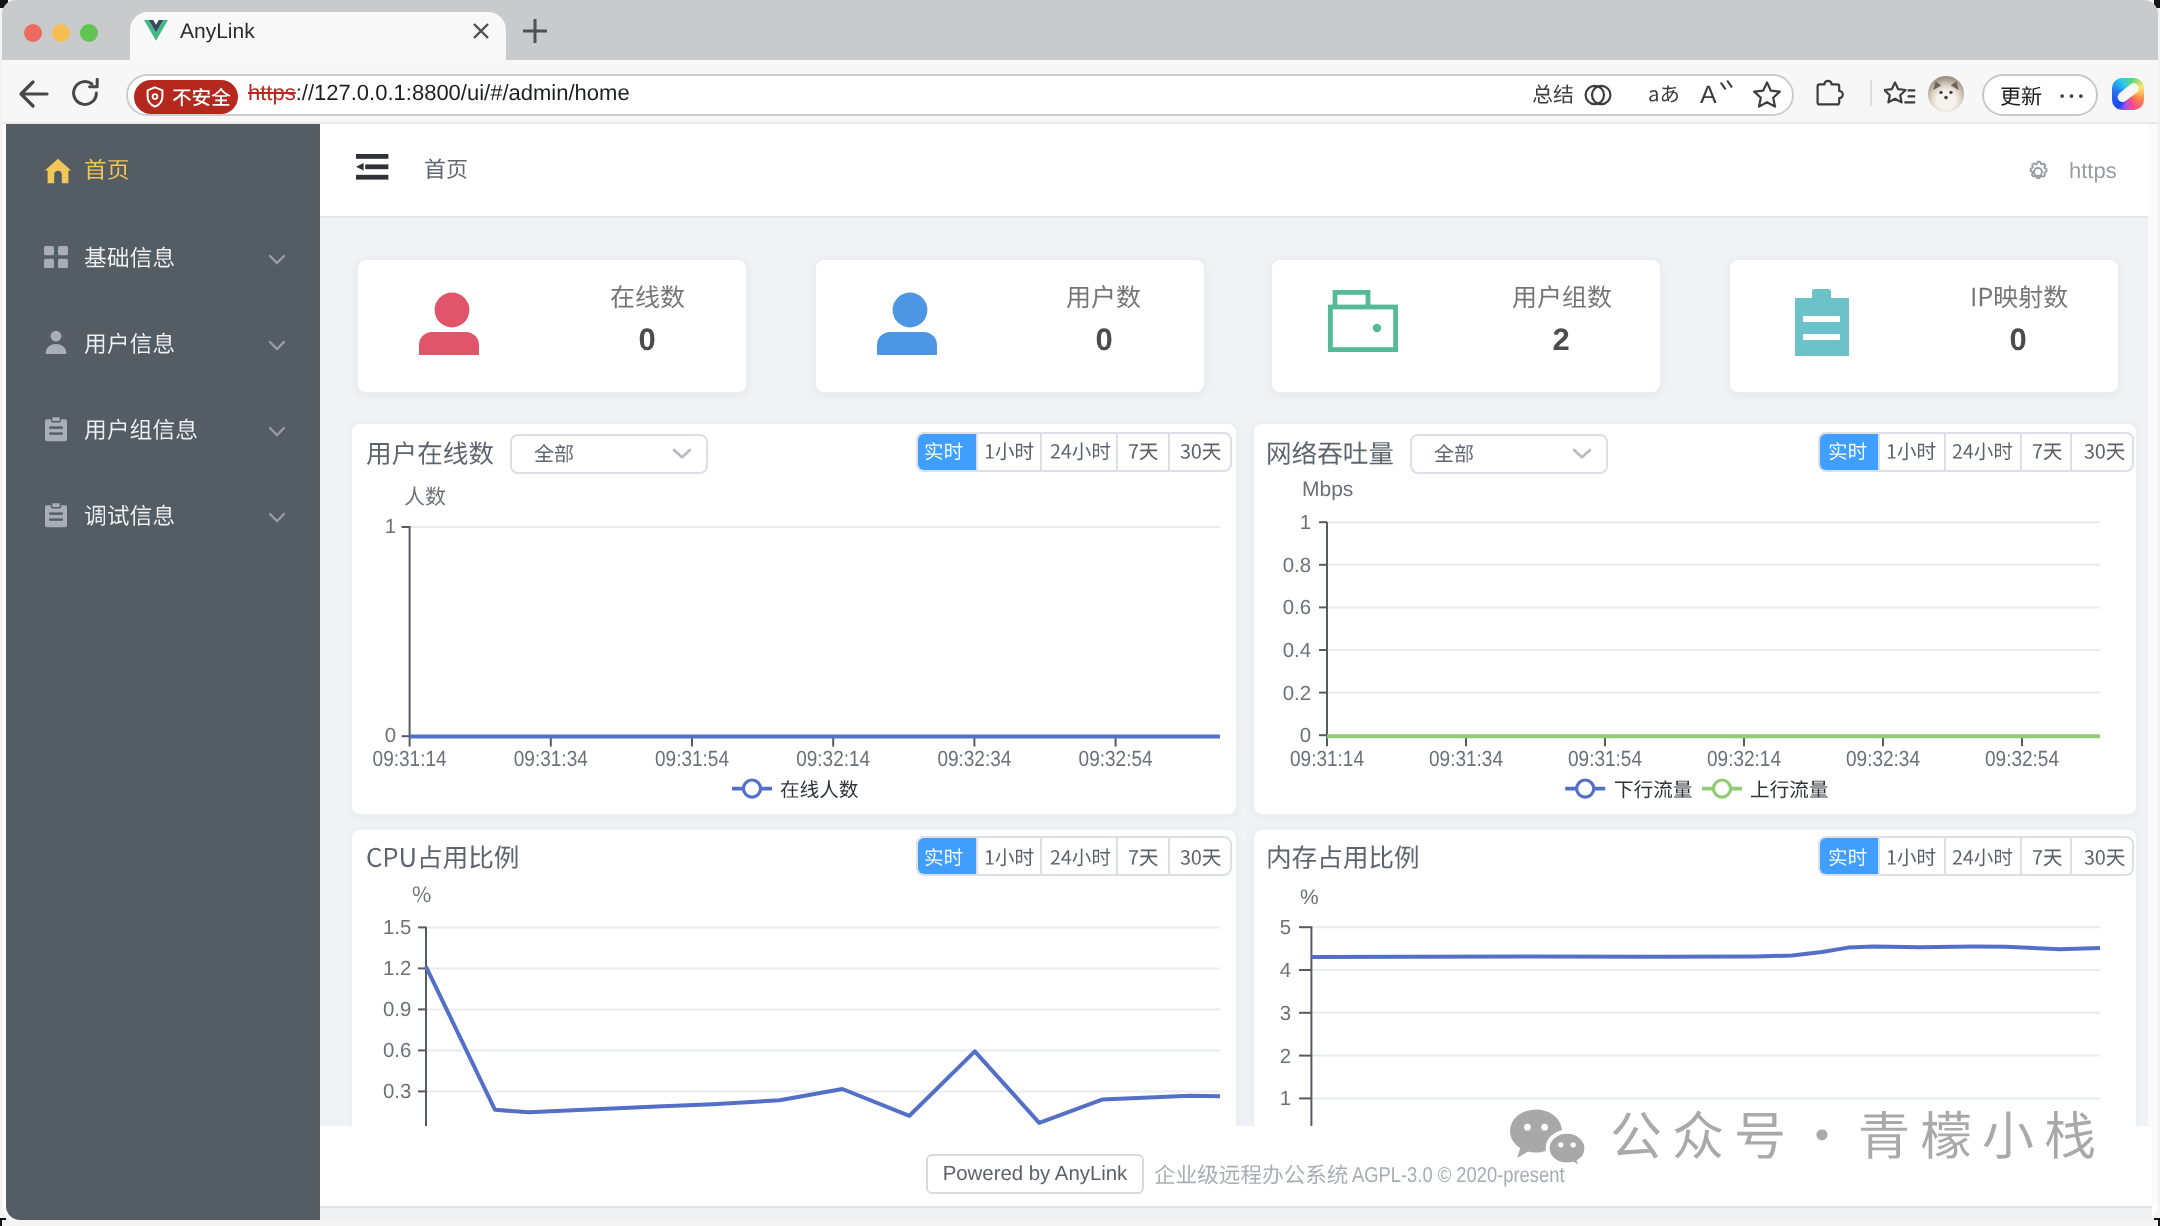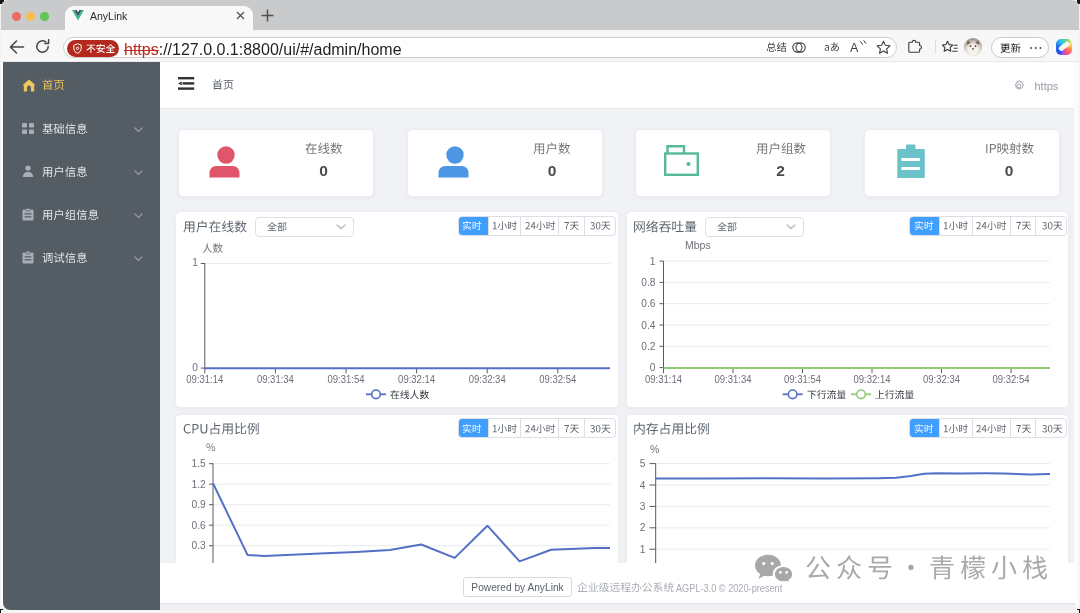--- a/index.html
+++ b/index.html
@@ -42,21 +42,21 @@
 <div class="ab" style="left:67px;top:39.5px;width:52px;height:17.5px;background:#b4281e;border-radius:9px"></div>
 <svg class="ab" style="left:73px;top:43px" width="9" height="11" viewBox="0 0 9 11">
 <path d="M4.5 0.7 L8.2 2.2 V5.2 C8.2 7.8 6.6 9.4 4.5 10.3 C2.4 9.4 0.8 7.8 0.8 5.2 V2.2 Z" stroke="#fff" stroke-width="1.0" fill="none"></path>
 <circle cx="4.5" cy="5.3" r="1.2" stroke="#fff" stroke-width="0.9" fill="none"></circle>
     </svg>
 <svg style="position:absolute;left:85.5px;top:41.6px;overflow:visible" width="31" height="13">
       <g transform="translate(0,10.3)">
         <path d="M0.7 -7.6L9.1 -7.6L9.1 -6.7L0.7 -6.7ZM5.4 -4.6L6.1 -5.2Q6.6 -4.9 7.0 -4.5Q7.5 -4.2 7.9 -3.8Q8.4 -3.5 8.8 -3.1Q9.2 -2.8 9.5 -2.5L8.7 -1.8Q8.4 -2.1 8.1 -2.4Q7.7 -2.8 7.2 -3.2Q6.8 -3.5 6.3 -3.9Q5.9 -4.3 5.4 -4.6ZM5.2 -7.3L6.2 -6.9Q5.6 -5.9 4.8 -4.9Q4.1 -3.9 3.1 -3.1Q2.1 -2.3 1.0 -1.7Q1.0 -1.8 0.8 -2.0Q0.7 -2.1 0.6 -2.3Q0.5 -2.4 0.4 -2.5Q1.2 -2.9 1.9 -3.5Q2.6 -4.0 3.2 -4.6Q3.9 -5.2 4.3 -5.9Q4.8 -6.6 5.2 -7.3ZM4.4 -5.1L5.4 -6.1L5.4 -6.1L5.4 0.8L4.4 0.8ZM10.6 -7.2L18.8 -7.2L18.8 -5.1L17.8 -5.1L17.8 -6.3L11.6 -6.3L11.6 -5.1L10.6 -5.1ZM16.2 -4.0L17.2 -3.8Q16.7 -2.4 15.9 -1.5Q15.0 -0.6 13.8 -0.1Q12.6 0.5 11.1 0.8Q11.0 0.7 10.9 0.5Q10.8 0.4 10.7 0.2Q10.6 0.1 10.5 -0.0Q12.0 -0.3 13.2 -0.8Q14.3 -1.2 15.1 -2.0Q15.9 -2.8 16.2 -4.0ZM10.4 -4.4L19.0 -4.4L19.0 -3.6L10.4 -3.6ZM13.7 -8.1L14.7 -8.3Q14.9 -8.0 15.1 -7.6Q15.3 -7.2 15.4 -7.0L14.3 -6.7Q14.3 -7.0 14.1 -7.4Q13.9 -7.8 13.7 -8.1ZM11.6 -2.1L12.3 -2.8Q13.1 -2.5 14.0 -2.2Q14.9 -1.9 15.8 -1.5Q16.7 -1.1 17.5 -0.7Q18.3 -0.4 18.9 0.0L18.1 0.8Q17.6 0.5 16.8 0.1Q16.1 -0.3 15.2 -0.7Q14.3 -1.1 13.4 -1.5Q12.4 -1.9 11.6 -2.1ZM11.6 -2.1Q11.9 -2.5 12.2 -3.0Q12.5 -3.4 12.8 -3.9Q13.1 -4.5 13.4 -5.0Q13.6 -5.5 13.8 -6.0L14.9 -5.8Q14.7 -5.3 14.4 -4.8Q14.1 -4.3 13.8 -3.8Q13.6 -3.3 13.3 -2.8Q13.0 -2.4 12.7 -2.1ZM21.6 -2.5L27.5 -2.5L27.5 -1.7L21.6 -1.7ZM21.5 -4.7L27.5 -4.7L27.5 -3.9L21.5 -3.9ZM20.3 -0.3L28.7 -0.3L28.7 0.6L20.3 0.6ZM24.0 -4.3L25.0 -4.3L25.0 0.2L24.0 0.2ZM24.4 -8.4L25.2 -8.0Q24.6 -7.1 23.9 -6.4Q23.1 -5.6 22.2 -5.0Q21.4 -4.4 20.5 -3.9Q20.3 -4.1 20.2 -4.3Q20.0 -4.5 19.8 -4.7Q20.7 -5.1 21.6 -5.6Q22.4 -6.2 23.2 -6.9Q23.9 -7.6 24.4 -8.4ZM24.8 -8.0Q25.7 -6.9 26.8 -6.1Q27.9 -5.3 29.2 -4.7Q29.0 -4.5 28.9 -4.3Q28.7 -4.1 28.6 -3.9Q27.7 -4.4 26.9 -4.9Q26.1 -5.5 25.4 -6.1Q24.7 -6.8 24.0 -7.7Z" fill="#ffffff"></path>
       </g>
     </svg>
-<div class="ab" style="left:124px;top:40.6px;font-size:16px;letter-spacing:0px;color:#1e1f21"><span style="color:#bb271d;text-decoration:line-through">https</span>://127.0.0.1:8800/ui/#/admin/home</div>
+<div class="ab" style="left:124px;top:40.6px;font-size:11px;letter-spacing:0px;color:#1e1f21"><span style="color:#bb271d;text-decoration:line-through">https</span>://127.0.0.1:8800/ui/#/admin/home</div>
 <svg style="position:absolute;left:766.0px;top:40.3px;overflow:visible" width="23" height="14">
       <g transform="translate(0,11.0)">
         <path d="M8.0 -2.2L8.6 -2.6Q8.9 -2.2 9.2 -1.8Q9.5 -1.4 9.7 -1.0Q10.0 -0.6 10.1 -0.3L9.4 0.1Q9.3 -0.2 9.1 -0.6Q8.9 -1.0 8.6 -1.5Q8.3 -1.9 8.0 -2.2ZM4.3 -2.8L4.9 -3.3Q5.2 -3.0 5.6 -2.7Q6.0 -2.4 6.3 -2.1Q6.6 -1.8 6.8 -1.6L6.2 -1.1Q6.0 -1.4 5.7 -1.7Q5.4 -2.0 5.0 -2.3Q4.7 -2.6 4.3 -2.8ZM3.0 -2.5L3.8 -2.5L3.8 -0.4Q3.8 -0.1 3.9 -0.1Q4.1 0.0 4.6 0.0Q4.7 0.0 4.9 0.0Q5.1 0.0 5.4 0.0Q5.7 0.0 5.9 0.0Q6.2 0.0 6.5 0.0Q6.7 0.0 6.8 0.0Q7.1 0.0 7.2 -0.1Q7.4 -0.1 7.4 -0.4Q7.5 -0.6 7.5 -1.1Q7.6 -1.0 7.7 -0.9Q7.8 -0.9 8.0 -0.8Q8.1 -0.8 8.2 -0.8Q8.2 -0.2 8.0 0.2Q7.9 0.5 7.6 0.6Q7.4 0.7 6.9 0.7Q6.8 0.7 6.6 0.7Q6.3 0.7 6.0 0.7Q5.7 0.7 5.4 0.7Q5.1 0.7 4.8 0.7Q4.6 0.7 4.5 0.7Q3.9 0.7 3.6 0.6Q3.2 0.5 3.1 0.3Q3.0 0.1 3.0 -0.4ZM1.4 -2.4L2.2 -2.2Q2.0 -1.6 1.8 -0.9Q1.5 -0.2 1.2 0.3L0.5 -0.1Q0.7 -0.4 0.9 -0.7Q1.1 -1.1 1.2 -1.5Q1.3 -2.0 1.4 -2.4ZM2.7 -8.5L3.4 -8.8Q3.7 -8.4 4.0 -7.9Q4.4 -7.4 4.5 -7.0L3.8 -6.6Q3.7 -6.9 3.5 -7.2Q3.4 -7.5 3.1 -7.9Q2.9 -8.2 2.7 -8.5ZM7.2 -8.8L8.0 -8.5Q7.6 -7.9 7.3 -7.3Q6.9 -6.6 6.5 -6.2L5.9 -6.5Q6.1 -6.8 6.4 -7.2Q6.6 -7.6 6.8 -8.0Q7.0 -8.5 7.2 -8.8ZM2.8 -6.0L2.8 -4.1L7.7 -4.1L7.7 -6.0ZM2.0 -6.7L8.6 -6.7L8.6 -3.3L2.0 -3.3ZM11.2 -1.9Q11.2 -2.0 11.1 -2.2Q11.0 -2.3 11.0 -2.4Q11.0 -2.6 10.9 -2.7Q11.1 -2.7 11.3 -2.9Q11.5 -3.1 11.7 -3.4Q11.9 -3.5 12.1 -3.8Q12.4 -4.2 12.7 -4.6Q13.1 -5.1 13.4 -5.6Q13.7 -6.1 14.0 -6.6L14.7 -6.2Q14.1 -5.1 13.3 -4.1Q12.5 -3.1 11.7 -2.4L11.7 -2.3Q11.7 -2.3 11.6 -2.3Q11.6 -2.3 11.4 -2.2Q11.3 -2.1 11.2 -2.1Q11.2 -2.0 11.2 -1.9ZM11.2 -1.9L11.1 -2.6L11.5 -2.9L14.7 -3.4Q14.7 -3.2 14.7 -3.0Q14.7 -2.8 14.7 -2.7Q13.6 -2.5 13.0 -2.4Q12.3 -2.2 11.9 -2.2Q11.6 -2.1 11.4 -2.0Q11.3 -2.0 11.2 -1.9ZM11.1 -4.5Q11.1 -4.6 11.0 -4.7Q11.0 -4.9 10.9 -5.0Q10.9 -5.2 10.8 -5.3Q11.0 -5.3 11.1 -5.5Q11.3 -5.6 11.4 -5.9Q11.5 -6.0 11.7 -6.3Q11.8 -6.6 12.1 -7.0Q12.3 -7.4 12.5 -7.8Q12.7 -8.3 12.8 -8.8L13.6 -8.4Q13.4 -7.8 13.0 -7.2Q12.7 -6.5 12.3 -6.0Q12.0 -5.4 11.6 -4.9L11.6 -4.9Q11.6 -4.9 11.5 -4.9Q11.5 -4.8 11.4 -4.8Q11.2 -4.7 11.2 -4.6Q11.1 -4.5 11.1 -4.5ZM11.1 -4.5L11.1 -5.1L11.5 -5.3L13.7 -5.5Q13.7 -5.4 13.6 -5.2Q13.6 -5.0 13.6 -4.9Q12.9 -4.8 12.4 -4.7Q11.9 -4.7 11.7 -4.6Q11.4 -4.6 11.3 -4.5Q11.2 -4.5 11.1 -4.5ZM10.9 -0.6Q11.4 -0.6 12.0 -0.8Q12.6 -0.9 13.3 -1.0Q14.0 -1.2 14.7 -1.3L14.8 -0.6Q13.8 -0.3 12.8 -0.1Q11.8 0.1 11.0 0.3ZM14.8 -7.4L20.4 -7.4L20.4 -6.7L14.8 -6.7ZM15.0 -5.0L20.2 -5.0L20.2 -4.3L15.0 -4.3ZM15.8 -0.3L19.6 -0.3L19.6 0.4L15.8 0.4ZM17.2 -8.8L18.0 -8.8L18.0 -4.6L17.2 -4.6ZM15.3 -3.2L20.0 -3.2L20.0 0.8L19.2 0.8L19.2 -2.5L16.1 -2.5L16.1 0.8L15.3 0.8Z" fill="#3c3c3c"></path>
       </g>
     </svg>
 <svg class="ab" style="left:792px;top:41px" width="14" height="13" viewBox="0 0 14 13">
 <circle cx="5.4" cy="6.5" r="4.6" stroke="#3c3c3c" stroke-width="1.1" fill="none"></circle>
 <circle cx="8.6" cy="6.5" r="4.6" stroke="#3c3c3c" stroke-width="1.1" fill="none"></circle>
     </svg>
 <svg style="position:absolute;left:824.0px;top:40.3px;overflow:visible" width="18" height="13">
@@ -462,21 +462,21 @@
       <text x="107.0" y="172.2" font-size="11" fill="#6e7079" text-anchor="middle" font-family="Liberation Sans,sans-serif" font-weight="normal" textLength="37" lengthAdjust="spacingAndGlyphs">09:31:34</text>
       <text x="176.5" y="172.2" font-size="11" fill="#6e7079" text-anchor="middle" font-family="Liberation Sans,sans-serif" font-weight="normal" textLength="37" lengthAdjust="spacingAndGlyphs">09:31:54</text>
       <text x="246.0" y="172.2" font-size="11" fill="#6e7079" text-anchor="middle" font-family="Liberation Sans,sans-serif" font-weight="normal" textLength="37" lengthAdjust="spacingAndGlyphs">09:32:14</text>
       <text x="315.5" y="172.2" font-size="11" fill="#6e7079" text-anchor="middle" font-family="Liberation Sans,sans-serif" font-weight="normal" textLength="37" lengthAdjust="spacingAndGlyphs">09:32:34</text>
       <text x="385.0" y="172.2" font-size="11" fill="#6e7079" text-anchor="middle" font-family="Liberation Sans,sans-serif" font-weight="normal" textLength="37" lengthAdjust="spacingAndGlyphs">09:32:54</text>
       <line x1="156.6" y1="183.3" x2="176.6" y2="183.3" stroke="#5470c6" stroke-width="1.8"></line>
       <circle cx="166.6" cy="183.3" r="4.3" fill="#fff" stroke="#5470c6" stroke-width="1.6"></circle>
       <line x1="225" y1="183.3" x2="245" y2="183.3" stroke="#91cc75" stroke-width="1.8"></line>
       <circle cx="235" cy="183.3" r="4.3" fill="#fff" stroke="#91cc75" stroke-width="1.6"></circle>
     </svg>
-<div class="ab" style="left:685px;top:239px;font-size:10.5px;color:#6e7079">Mbps</div>
+<div class="ab" style="left:651px;top:239px;font-size:10.5px;color:#6e7079">Mbps</div>
 <svg style="position:absolute;left:806.6px;top:388.2px;overflow:visible" width="41" height="13">
       <g transform="translate(0,10.3)">
         <path d="M0.5 -7.5L9.3 -7.5L9.3 -6.8L0.5 -6.8ZM4.3 -6.9L5.1 -6.9L5.1 0.8L4.3 0.8ZM4.7 -4.6L5.2 -5.2Q5.7 -5.0 6.2 -4.7Q6.7 -4.4 7.1 -4.2Q7.6 -3.9 8.0 -3.6Q8.4 -3.3 8.7 -3.1L8.2 -2.5Q7.9 -2.7 7.5 -3.0Q7.1 -3.2 6.6 -3.5Q6.2 -3.8 5.7 -4.1Q5.2 -4.4 4.7 -4.6ZM14.1 -7.6L18.9 -7.6L18.9 -6.9L14.1 -6.9ZM16.9 -4.7L17.7 -4.7L17.7 -0.2Q17.7 0.2 17.6 0.4Q17.5 0.5 17.2 0.6Q17.0 0.7 16.5 0.7Q16.1 0.8 15.4 0.8Q15.4 0.6 15.3 0.4Q15.2 0.2 15.1 0.0Q15.5 0.0 15.8 0.0Q16.1 0.1 16.4 0.1Q16.6 0.0 16.7 0.0Q16.8 0.0 16.9 -0.0Q16.9 -0.0 16.9 -0.2ZM13.6 -4.9L19.2 -4.9L19.2 -4.2L13.6 -4.2ZM11.7 -4.2L12.3 -4.8L12.4 -4.8L12.4 0.8L11.7 0.8ZM12.8 -6.1L13.5 -5.9Q13.1 -5.3 12.6 -4.6Q12.2 -4.0 11.6 -3.5Q11.1 -3.0 10.6 -2.5Q10.5 -2.6 10.4 -2.7Q10.3 -2.9 10.2 -3.0Q10.1 -3.1 10.0 -3.2Q10.6 -3.5 11.1 -4.0Q11.6 -4.5 12.0 -5.0Q12.5 -5.6 12.8 -6.1ZM12.4 -8.2L13.1 -7.9Q12.8 -7.5 12.4 -7.1Q11.9 -6.6 11.5 -6.2Q11.0 -5.8 10.6 -5.5Q10.5 -5.6 10.5 -5.7Q10.4 -5.8 10.3 -5.9Q10.2 -6.0 10.1 -6.1Q10.6 -6.4 11.0 -6.7Q11.4 -7.1 11.8 -7.5Q12.2 -7.9 12.4 -8.2ZM22.7 -7.0L28.9 -7.0L28.9 -6.3L22.7 -6.3ZM25.3 -3.5L25.9 -3.5L25.9 0.4L25.3 0.4ZM23.5 -3.5L24.2 -3.5L24.2 -2.5Q24.2 -2.1 24.1 -1.7Q24.1 -1.3 23.9 -0.8Q23.8 -0.4 23.5 0.0Q23.2 0.4 22.7 0.8Q22.7 0.7 22.6 0.6Q22.5 0.5 22.4 0.4Q22.3 0.3 22.2 0.3Q22.8 -0.1 23.1 -0.6Q23.4 -1.1 23.4 -1.6Q23.5 -2.1 23.5 -2.5ZM26.6 -5.8L27.1 -6.1Q27.5 -5.8 27.8 -5.4Q28.1 -5.0 28.4 -4.7Q28.7 -4.3 28.9 -4.0L28.3 -3.6Q28.1 -3.9 27.8 -4.3Q27.6 -4.7 27.2 -5.1Q26.9 -5.5 26.6 -5.8ZM27.0 -3.5L27.7 -3.5L27.7 -0.4Q27.7 -0.2 27.7 -0.1Q27.7 -0.1 27.7 -0.0Q27.8 0.0 27.8 0.0Q27.9 0.0 27.9 0.0Q27.9 0.0 28.0 0.0Q28.1 0.0 28.2 0.0Q28.2 0.0 28.3 0.0Q28.4 0.0 28.4 -0.0Q28.5 -0.1 28.5 -0.3Q28.5 -0.4 28.5 -0.7Q28.5 -0.9 28.5 -1.3Q28.6 -1.2 28.8 -1.1Q28.9 -1.0 29.0 -1.0Q29.0 -0.7 29.0 -0.3Q29.0 -0.0 28.9 0.1Q28.9 0.4 28.7 0.5Q28.6 0.6 28.5 0.6Q28.3 0.6 28.2 0.6Q28.1 0.6 28.0 0.6Q27.8 0.6 27.7 0.6Q27.6 0.6 27.4 0.6Q27.3 0.5 27.2 0.5Q27.1 0.3 27.0 0.2Q27.0 0.0 27.0 -0.4ZM23.0 -3.9Q23.0 -4.0 23.0 -4.1Q22.9 -4.3 22.9 -4.4Q22.9 -4.5 22.8 -4.6Q23.0 -4.6 23.2 -4.7Q23.4 -4.8 23.5 -4.9Q23.6 -5.0 23.8 -5.2Q24.0 -5.5 24.2 -5.8Q24.5 -6.0 24.7 -6.3Q24.9 -6.6 25.0 -6.8L25.8 -6.8Q25.7 -6.5 25.4 -6.2Q25.2 -5.9 24.9 -5.5Q24.6 -5.2 24.4 -4.9Q24.1 -4.6 23.9 -4.4Q23.9 -4.4 23.8 -4.3Q23.8 -4.3 23.6 -4.3Q23.5 -4.2 23.3 -4.2Q23.2 -4.1 23.1 -4.0Q23.0 -4.0 23.0 -3.9ZM23.0 -3.9L23.0 -4.4L23.5 -4.7L27.9 -5.0Q27.9 -4.8 28.0 -4.6Q28.0 -4.5 28.1 -4.4Q26.8 -4.3 25.9 -4.2Q25.1 -4.1 24.5 -4.1Q24.0 -4.1 23.7 -4.0Q23.4 -4.0 23.3 -4.0Q23.1 -3.9 23.0 -3.9ZM25.1 -8.1L25.7 -8.2Q25.9 -7.9 26.1 -7.5Q26.2 -7.1 26.3 -6.8L25.6 -6.6Q25.5 -6.9 25.4 -7.3Q25.2 -7.7 25.1 -8.1ZM20.4 -7.6L20.9 -8.1Q21.2 -7.9 21.5 -7.7Q21.8 -7.5 22.1 -7.3Q22.4 -7.1 22.5 -6.9L22.1 -6.3Q21.9 -6.5 21.6 -6.7Q21.4 -7.0 21.0 -7.2Q20.7 -7.4 20.4 -7.6ZM20.0 -4.9L20.4 -5.4Q20.7 -5.3 21.0 -5.1Q21.4 -5.0 21.7 -4.8Q22.0 -4.6 22.2 -4.4L21.8 -3.8Q21.6 -4.0 21.3 -4.2Q21.0 -4.4 20.6 -4.6Q20.3 -4.7 20.0 -4.9ZM20.2 0.2Q20.5 -0.2 20.8 -0.7Q21.2 -1.3 21.5 -1.9Q21.8 -2.5 22.1 -3.0L22.6 -2.5Q22.4 -2.0 22.1 -1.4Q21.8 -0.9 21.5 -0.3Q21.1 0.2 20.9 0.7ZM31.9 -6.5L31.9 -6.0L36.7 -6.0L36.7 -6.5ZM31.9 -7.5L31.9 -6.9L36.7 -6.9L36.7 -7.5ZM31.1 -7.9L37.5 -7.9L37.5 -5.5L31.1 -5.5ZM31.7 -2.7L31.7 -2.1L37.0 -2.1L37.0 -2.7ZM31.7 -3.7L31.7 -3.1L37.0 -3.1L37.0 -3.7ZM31.0 -4.1L37.7 -4.1L37.7 -1.7L31.0 -1.7ZM33.9 -3.9L34.6 -3.9L34.6 0.3L33.9 0.3ZM29.9 -5.1L38.7 -5.1L38.7 -4.6L29.9 -4.6ZM30.7 -1.1L38.0 -1.1L38.0 -0.6L30.7 -0.6ZM29.9 -0.0L38.8 -0.0L38.8 0.5L29.9 0.5Z" fill="#30343a"></path>
       </g>
     </svg>
 <svg style="position:absolute;left:875.0px;top:388.2px;overflow:visible" width="41" height="13">
       <g transform="translate(0,10.3)">
         <path d="M4.6 -5.1L8.6 -5.1L8.6 -4.3L4.6 -4.3ZM0.5 -0.4L9.3 -0.4L9.3 0.3L0.5 0.3ZM4.2 -8.1L5.0 -8.1L5.0 -0.0L4.2 -0.0ZM14.1 -7.6L18.9 -7.6L18.9 -6.9L14.1 -6.9ZM16.9 -4.7L17.7 -4.7L17.7 -0.2Q17.7 0.2 17.6 0.4Q17.5 0.5 17.2 0.6Q17.0 0.7 16.5 0.7Q16.1 0.8 15.4 0.8Q15.4 0.6 15.3 0.4Q15.2 0.2 15.1 0.0Q15.5 0.0 15.8 0.0Q16.1 0.1 16.4 0.1Q16.6 0.0 16.7 0.0Q16.8 0.0 16.9 -0.0Q16.9 -0.0 16.9 -0.2ZM13.6 -4.9L19.2 -4.9L19.2 -4.2L13.6 -4.2ZM11.7 -4.2L12.3 -4.8L12.4 -4.8L12.4 0.8L11.7 0.8ZM12.8 -6.1L13.5 -5.9Q13.1 -5.3 12.6 -4.6Q12.2 -4.0 11.6 -3.5Q11.1 -3.0 10.6 -2.5Q10.5 -2.6 10.4 -2.7Q10.3 -2.9 10.2 -3.0Q10.1 -3.1 10.0 -3.2Q10.6 -3.5 11.1 -4.0Q11.6 -4.5 12.0 -5.0Q12.5 -5.6 12.8 -6.1ZM12.4 -8.2L13.1 -7.9Q12.8 -7.5 12.4 -7.1Q11.9 -6.6 11.5 -6.2Q11.0 -5.8 10.6 -5.5Q10.5 -5.6 10.5 -5.7Q10.4 -5.8 10.3 -5.9Q10.2 -6.0 10.1 -6.1Q10.6 -6.4 11.0 -6.7Q11.4 -7.1 11.8 -7.5Q12.2 -7.9 12.4 -8.2ZM22.7 -7.0L28.9 -7.0L28.9 -6.3L22.7 -6.3ZM25.3 -3.5L25.9 -3.5L25.9 0.4L25.3 0.4ZM23.5 -3.5L24.2 -3.5L24.2 -2.5Q24.2 -2.1 24.1 -1.7Q24.1 -1.3 23.9 -0.8Q23.8 -0.4 23.5 0.0Q23.2 0.4 22.7 0.8Q22.7 0.7 22.6 0.6Q22.5 0.5 22.4 0.4Q22.3 0.3 22.2 0.3Q22.8 -0.1 23.1 -0.6Q23.4 -1.1 23.4 -1.6Q23.5 -2.1 23.5 -2.5ZM26.6 -5.8L27.1 -6.1Q27.5 -5.8 27.8 -5.4Q28.1 -5.0 28.4 -4.7Q28.7 -4.3 28.9 -4.0L28.3 -3.6Q28.1 -3.9 27.8 -4.3Q27.6 -4.7 27.2 -5.1Q26.9 -5.5 26.6 -5.8ZM27.0 -3.5L27.7 -3.5L27.7 -0.4Q27.7 -0.2 27.7 -0.1Q27.7 -0.1 27.7 -0.0Q27.8 0.0 27.8 0.0Q27.9 0.0 27.9 0.0Q27.9 0.0 28.0 0.0Q28.1 0.0 28.2 0.0Q28.2 0.0 28.3 0.0Q28.4 0.0 28.4 -0.0Q28.5 -0.1 28.5 -0.3Q28.5 -0.4 28.5 -0.7Q28.5 -0.9 28.5 -1.3Q28.6 -1.2 28.8 -1.1Q28.9 -1.0 29.0 -1.0Q29.0 -0.7 29.0 -0.3Q29.0 -0.0 28.9 0.1Q28.9 0.4 28.7 0.5Q28.6 0.6 28.5 0.6Q28.3 0.6 28.2 0.6Q28.1 0.6 28.0 0.6Q27.8 0.6 27.7 0.6Q27.6 0.6 27.4 0.6Q27.3 0.5 27.2 0.5Q27.1 0.3 27.0 0.2Q27.0 0.0 27.0 -0.4ZM23.0 -3.9Q23.0 -4.0 23.0 -4.1Q22.9 -4.3 22.9 -4.4Q22.9 -4.5 22.8 -4.6Q23.0 -4.6 23.2 -4.7Q23.4 -4.8 23.5 -4.9Q23.6 -5.0 23.8 -5.2Q24.0 -5.5 24.2 -5.8Q24.5 -6.0 24.7 -6.3Q24.9 -6.6 25.0 -6.8L25.8 -6.8Q25.7 -6.5 25.4 -6.2Q25.2 -5.9 24.9 -5.5Q24.6 -5.2 24.4 -4.9Q24.1 -4.6 23.9 -4.4Q23.9 -4.4 23.8 -4.3Q23.8 -4.3 23.6 -4.3Q23.5 -4.2 23.3 -4.2Q23.2 -4.1 23.1 -4.0Q23.0 -4.0 23.0 -3.9ZM23.0 -3.9L23.0 -4.4L23.5 -4.7L27.9 -5.0Q27.9 -4.8 28.0 -4.6Q28.0 -4.5 28.1 -4.4Q26.8 -4.3 25.9 -4.2Q25.1 -4.1 24.5 -4.1Q24.0 -4.1 23.7 -4.0Q23.4 -4.0 23.3 -4.0Q23.1 -3.9 23.0 -3.9ZM25.1 -8.1L25.7 -8.2Q25.9 -7.9 26.1 -7.5Q26.2 -7.1 26.3 -6.8L25.6 -6.6Q25.5 -6.9 25.4 -7.3Q25.2 -7.7 25.1 -8.1ZM20.4 -7.6L20.9 -8.1Q21.2 -7.9 21.5 -7.7Q21.8 -7.5 22.1 -7.3Q22.4 -7.1 22.5 -6.9L22.1 -6.3Q21.9 -6.5 21.6 -6.7Q21.4 -7.0 21.0 -7.2Q20.7 -7.4 20.4 -7.6ZM20.0 -4.9L20.4 -5.4Q20.7 -5.3 21.0 -5.1Q21.4 -5.0 21.7 -4.8Q22.0 -4.6 22.2 -4.4L21.8 -3.8Q21.6 -4.0 21.3 -4.2Q21.0 -4.4 20.6 -4.6Q20.3 -4.7 20.0 -4.9ZM20.2 0.2Q20.5 -0.2 20.8 -0.7Q21.2 -1.3 21.5 -1.9Q21.8 -2.5 22.1 -3.0L22.6 -2.5Q22.4 -2.0 22.1 -1.4Q21.8 -0.9 21.5 -0.3Q21.1 0.2 20.9 0.7ZM31.9 -6.5L31.9 -6.0L36.7 -6.0L36.7 -6.5ZM31.9 -7.5L31.9 -6.9L36.7 -6.9L36.7 -7.5ZM31.1 -7.9L37.5 -7.9L37.5 -5.5L31.1 -5.5ZM31.7 -2.7L31.7 -2.1L37.0 -2.1L37.0 -2.7ZM31.7 -3.7L31.7 -3.1L37.0 -3.1L37.0 -3.7ZM31.0 -4.1L37.7 -4.1L37.7 -1.7L31.0 -1.7ZM33.9 -3.9L34.6 -3.9L34.6 0.3L33.9 0.3ZM29.9 -5.1L38.7 -5.1L38.7 -4.6L29.9 -4.6ZM30.7 -1.1L38.0 -1.1L38.0 -0.6L30.7 -0.6ZM29.9 -0.0L38.8 -0.0L38.8 0.5L29.9 0.5Z" fill="#30343a"></path>
       </g>
     </svg>

